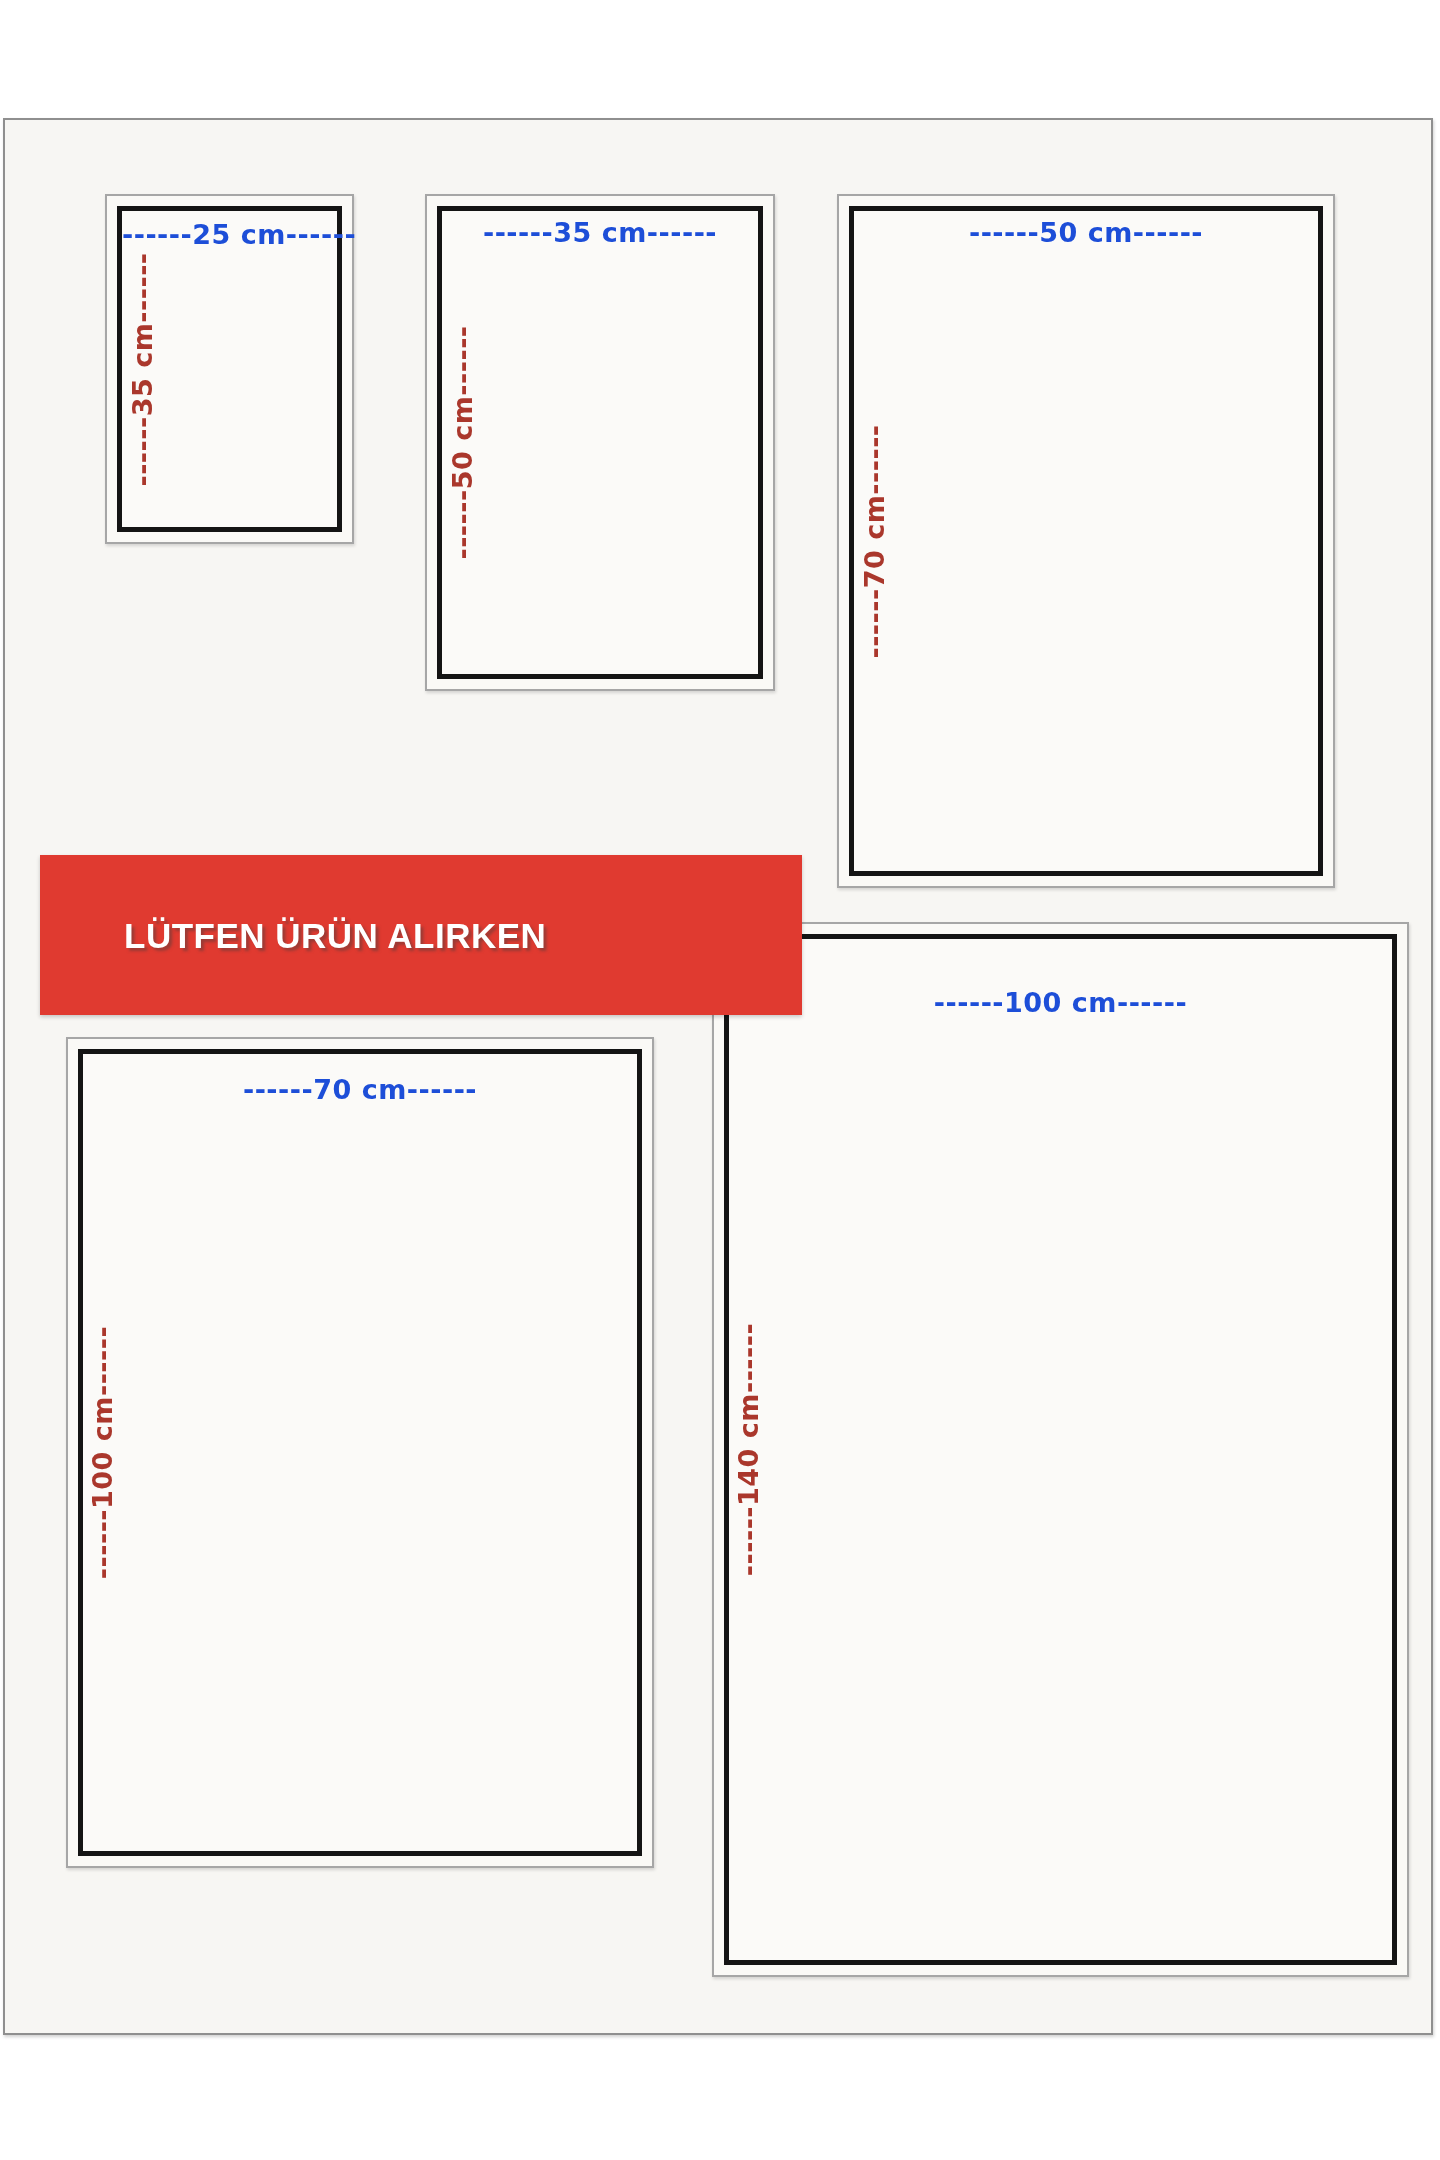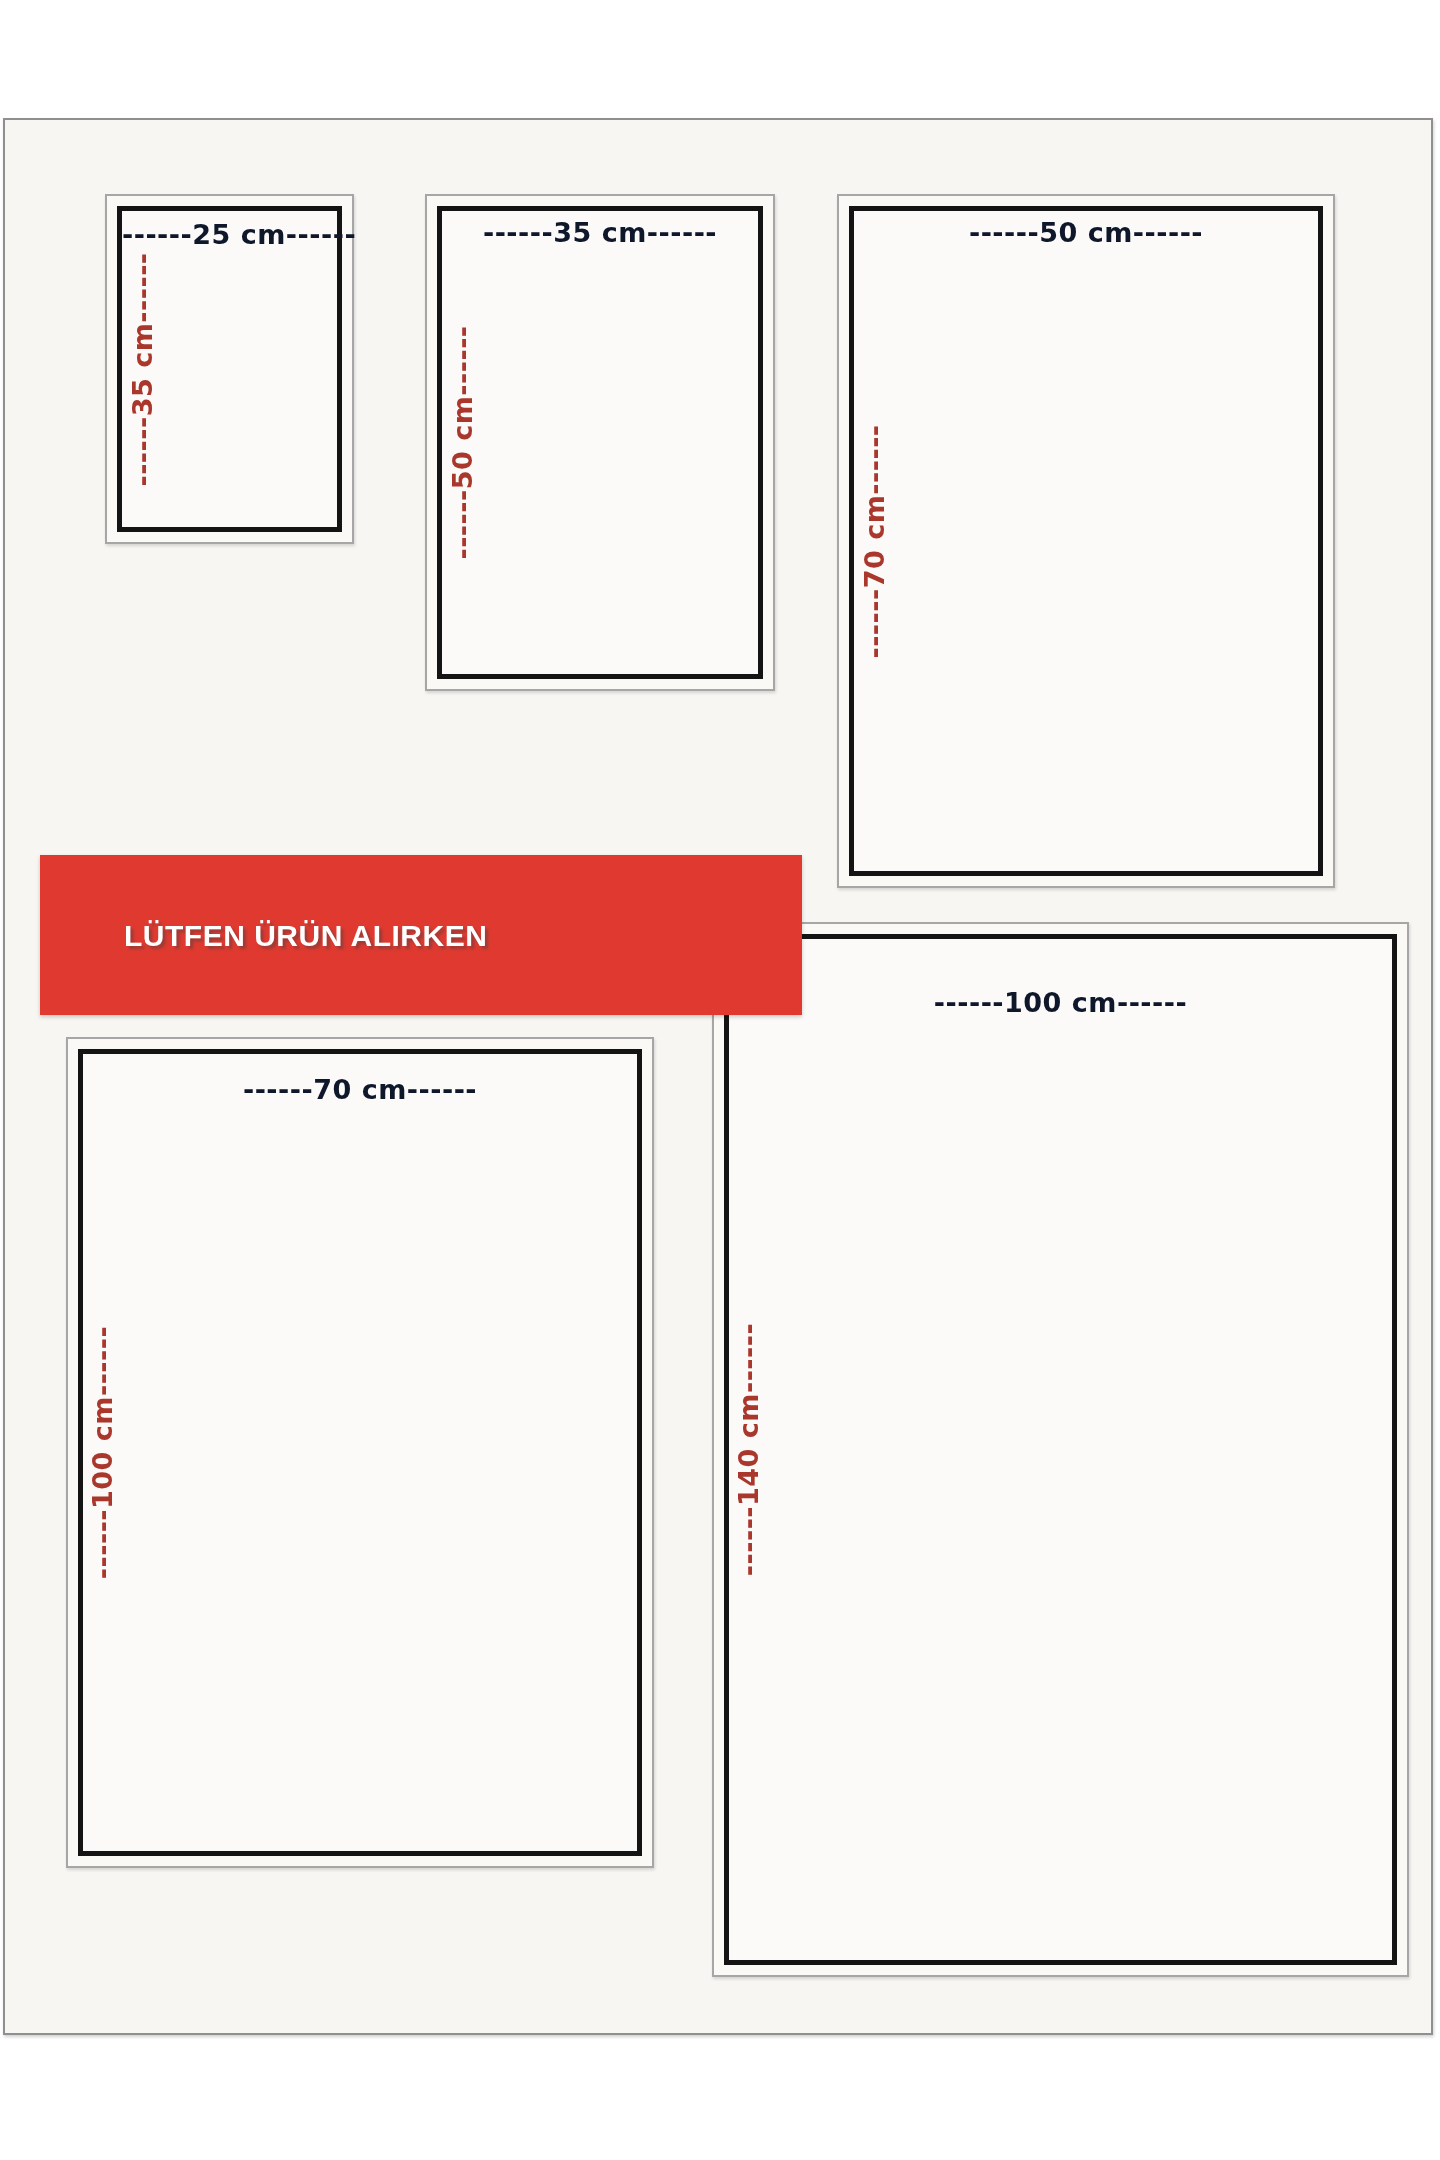--- a/index.html
+++ b/index.html
@@ -17,42 +17,42 @@
     position:absolute;box-sizing:border-box;
     border:2px solid #a6a6a6;background:#faf9f6;padding:10px;
     box-shadow:1px 2px 3px rgba(0,0,0,0.14);
   }
   .size-frame{
     position:relative;width:100%;height:100%;box-sizing:border-box;
     border:5px solid #141414;background:#fbfaf8;
   }
   .top-label{
     position:absolute;left:0;right:0;text-align:center;
-    color:#0f172a;font-weight:bold;font-size:27px;letter-spacing:0.5px;
+    color:#1d4ed8;font-weight:bold;font-size:27px;letter-spacing:0.5px;
     white-space:nowrap;
   }
   .v-label{
     position:absolute;left:0;top:0;bottom:0;width:40px;
     display:flex;align-items:center;justify-content:center;
   }
   .v-label span{
     transform:rotate(-90deg);white-space:nowrap;
     color:#aa372c;font-weight:bold;font-size:27px;letter-spacing:0.5px;
   }
 
   
   .notice-banner{
     position:absolute;left:35px;top:735px;width:762px;height:160px;
     background:#e03a30;color:#ffffff;box-sizing:border-box;
     display:flex;flex-direction:column;justify-content:center;
     padding-left:84px;box-shadow:0 2px 4px rgba(0,0,0,0.2);
   }
   .notice-line{
     font-family:"Liberation Sans","DejaVu Sans",sans-serif;
-    font-weight:bold;font-size:30px;line-height:71px;letter-spacing:0.5px;
+    font-weight:bold;font-size:35px;line-height:71px;letter-spacing:0.5px;
     text-shadow:3px 3px 3px rgba(95,60,58,0.55);
     white-space:nowrap;
   }
 
   
   #box-25x35  {left:100px;top: 74px;width:249px;height:350px;}
   #box-35x50  {left:420px;top: 74px;width:350px;height:497px;}
   #box-50x70  {left:832px;top: 74px;width:498px;height:694px;}
   #box-70x100 {left: 61px;top:917px;width:588px;height:831px;}
   #box-100x140{left:707px;top:802px;width:697px;height:1055px;}

